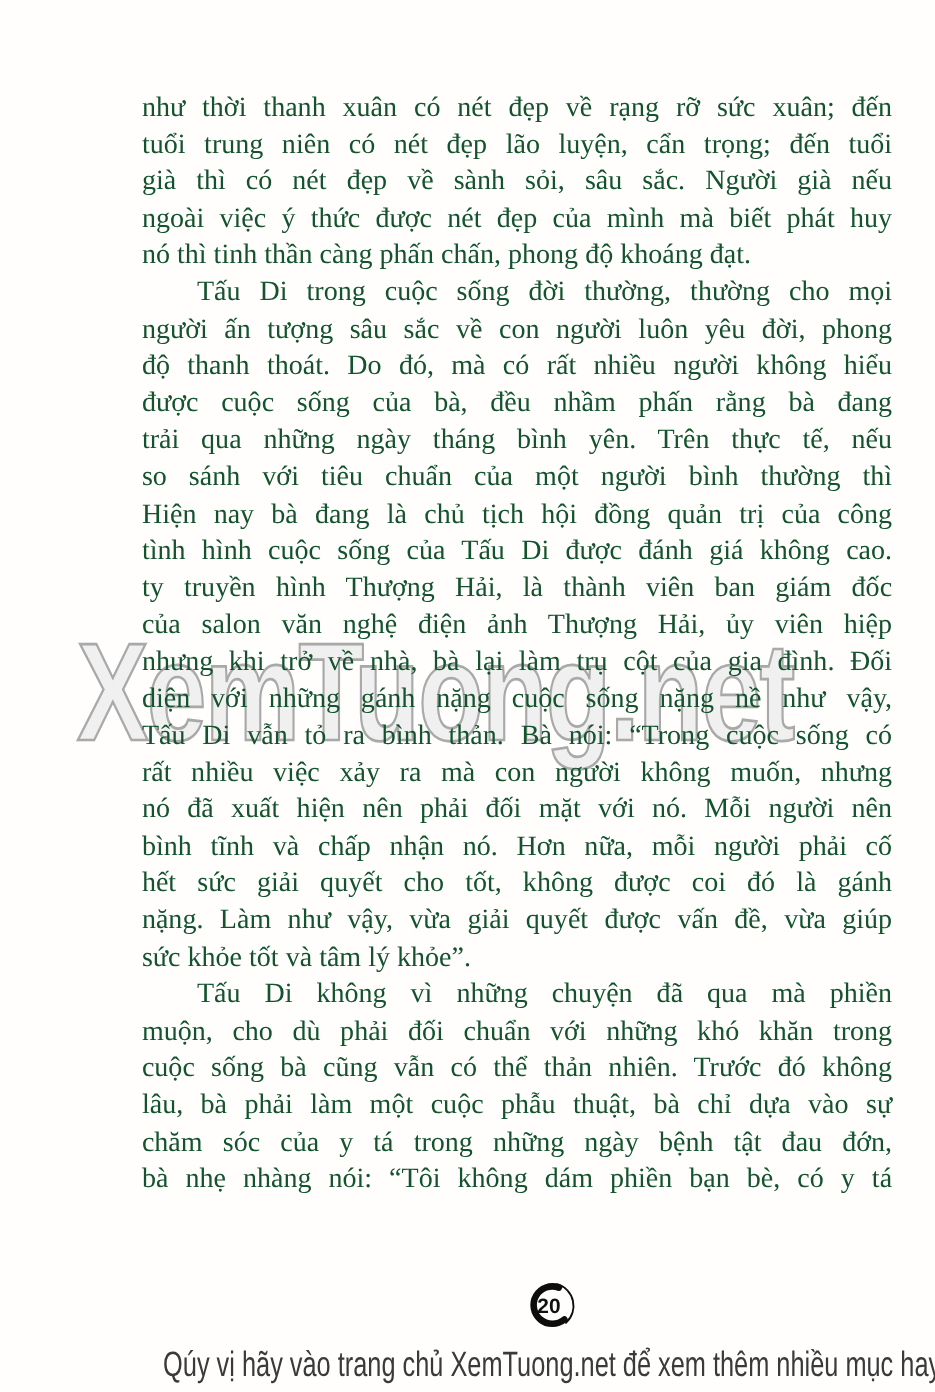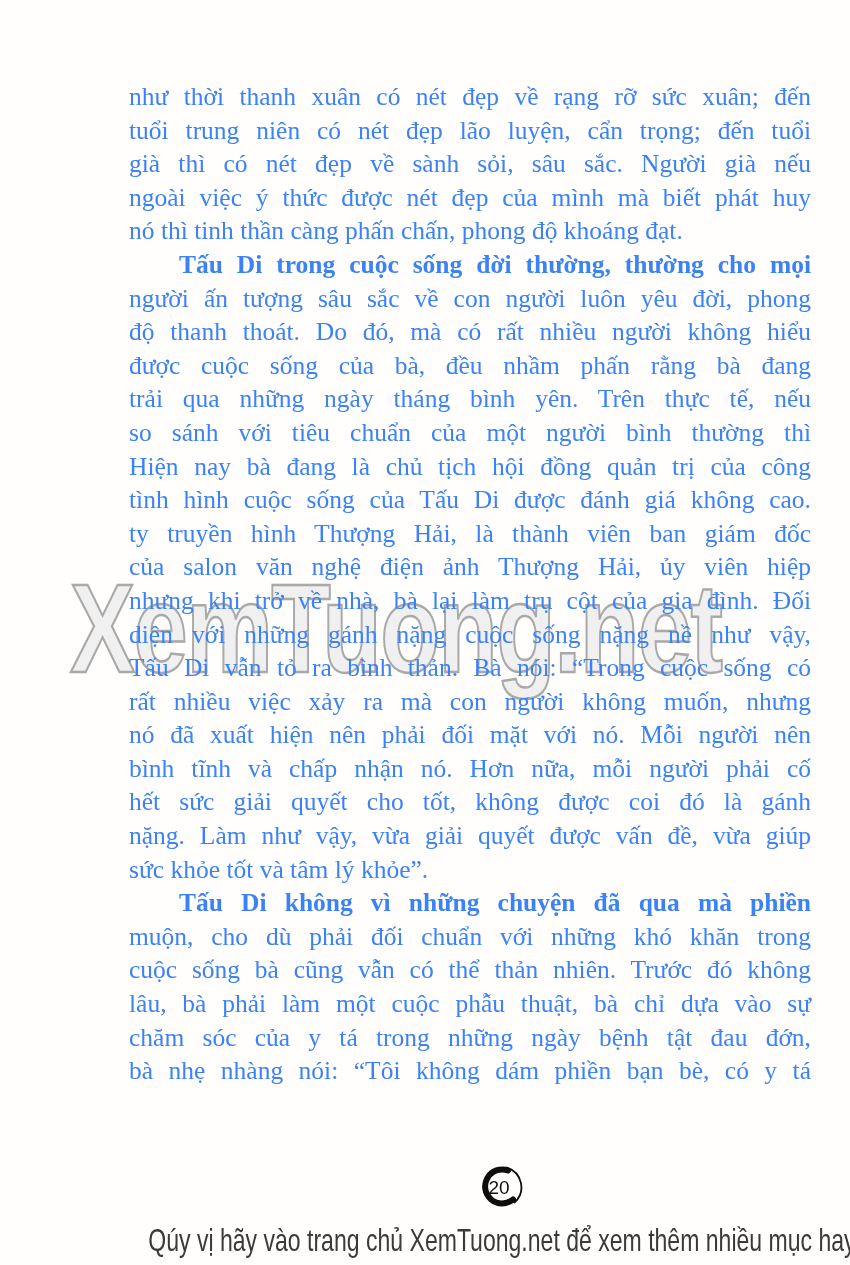--- a/index.html
+++ b/index.html
@@ -32,40 +32,41 @@
     transform-origin: left top;
     user-select: none;
   }
   .text-block {
     position: absolute;
     z-index: 2;
     left: 129px;
     top: 80px;
     width: 682px;
     font-size: 25.5px;
-    color: #3b82f6;
+    color: #14532d;
   }
   .line {
     height: 33.6px;
     line-height: 33.6px;
     text-align: justify;
     text-align-last: justify;
     white-space: nowrap; 
   }
   .line { white-space: normal; }
   .line.last { text-align-last: left; }
-  .line.indent { padding-left: 50px; font-weight: bold; }
+  .line.indent { padding-left: 50px; }
   
   .page-number-badge {
     position: absolute;
     z-index: 2;
     left: 476px;
     top: 1164px;
     width: 48px;
     height: 48px;
+    font-weight: bold;
   }
   .page-number-badge svg { display: block; }
   .page-number-badge text {
     font-family: "Liberation Sans", "DejaVu Sans", sans-serif;
     font-size: 19px;
     fill: #101010;
   }
   
   .footer {
     position: absolute;

